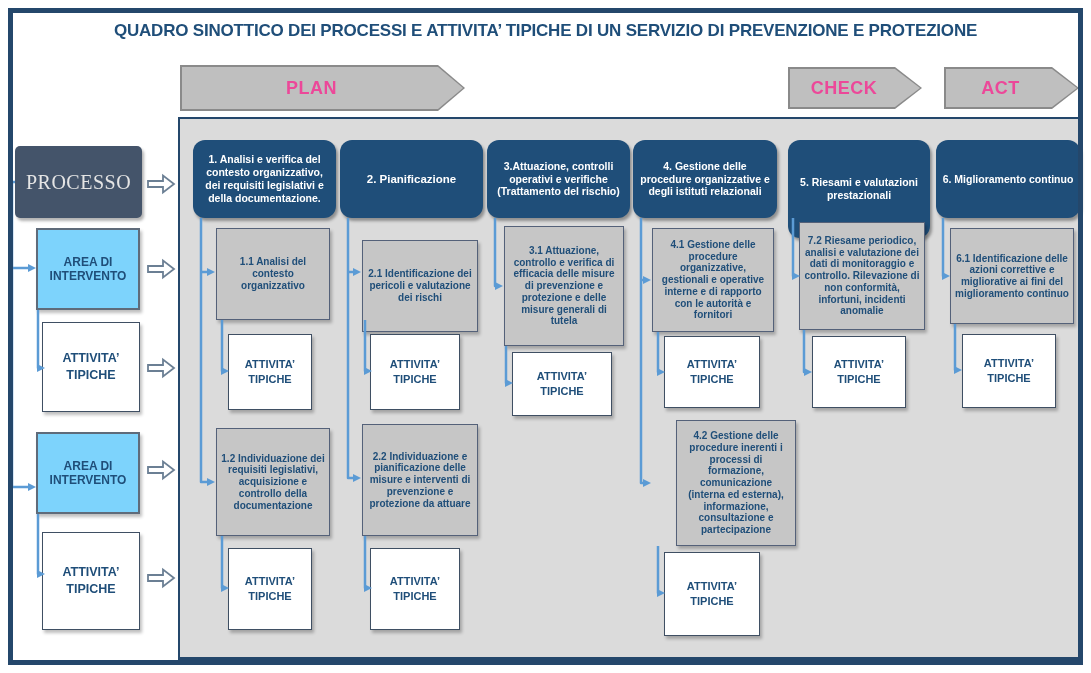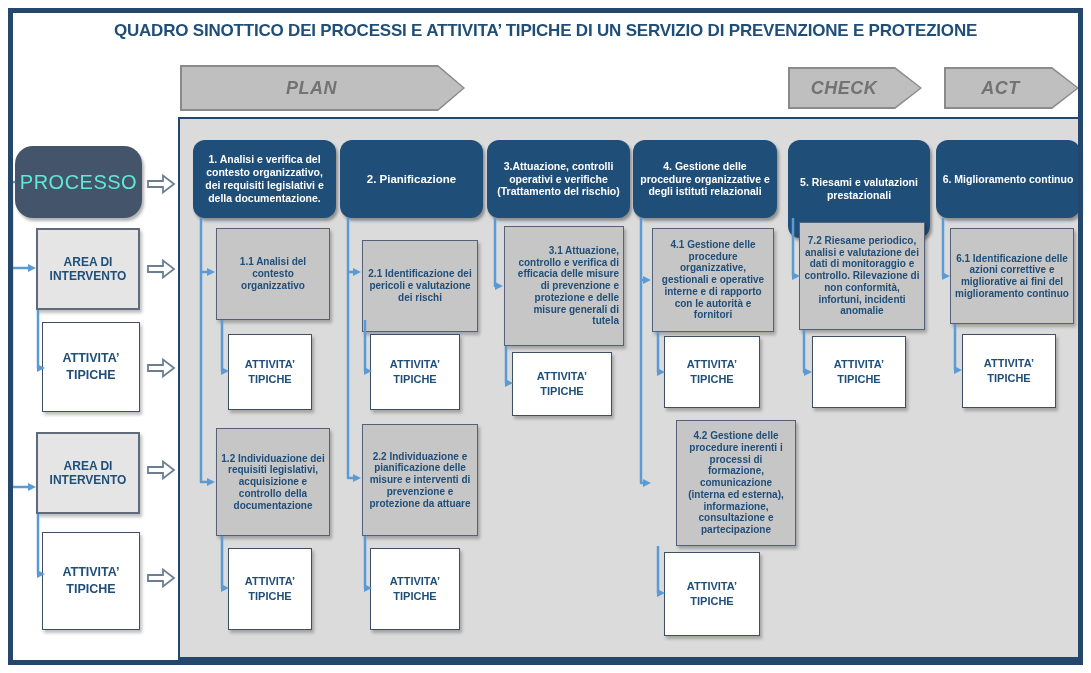--- a/index.html
+++ b/index.html
@@ -10,43 +10,43 @@
   .title{position:absolute;left:20px;right:20px;top:21px;text-align:center;
          font-size:17px;font-weight:bold;letter-spacing:-0.2px;color:#1F4E79;}
   
   .banner{position:absolute;height:46px;}
   .banner .shape-outer{position:absolute;left:0;top:0;right:0;bottom:0;background:#8a8a8a;
       clip-path:polygon(0 0,calc(100% - 27px) 0,100% 50%,calc(100% - 27px) 100%,0 100%);}
   .banner .shape-inner{position:absolute;left:2px;top:2px;right:2px;bottom:2px;background:#BFBFBF;
       clip-path:polygon(0 0,calc(100% - 25px) 0,100% 50%,calc(100% - 25px) 100%,0 100%);}
   .banner .label{position:absolute;left:0;top:0;right:22px;bottom:0;display:flex;
       align-items:center;justify-content:center;font-size:18px;font-weight:bold;
-      font-style:italic;color:#737373;letter-spacing:0.5px;}
+      color:#ec4899;letter-spacing:0.5px;}
   
   .panel{position:absolute;left:178px;top:117px;width:900px;height:538px;
          background:#DBDBDB;border:2px solid #24476b;border-bottom-width:5px;}
   
   .colhead{position:absolute;background:#1F4E79;color:#ffffff;border-radius:12px;
            display:flex;align-items:center;justify-content:center;text-align:center;
            font-size:10.5px;font-weight:bold;line-height:1.22;padding:4px 6px;
            box-sizing:border-box;box-shadow:2px 3px 3px rgba(0,0,0,0.35);}
   .graybox{position:absolute;background:#C6C6C6;border:1.5px solid #546179;
            display:flex;align-items:center;justify-content:center;text-align:center;
            font-size:10px;font-weight:bold;line-height:1.17;color:#1F4E79;
            padding:3px 4px;box-sizing:border-box;box-shadow:2px 3px 3px rgba(0,0,0,0.25);}
   .whitebox{position:absolute;background:#ffffff;border:1.5px solid #3f4f63;
            display:flex;align-items:center;justify-content:center;text-align:center;
            font-size:11px;font-weight:bold;line-height:1.35;color:#1F4E79;
            padding:7px;box-sizing:border-box;box-shadow:2px 3px 3px rgba(0,0,0,0.25);}
   
   .processo{position:absolute;left:15px;top:146px;width:127px;height:72px;
-            background:#44546A;color:#5eead4;border-radius:18px;display:flex;
+            background:#44546A;color:#e5e5e5;border-radius:5px;display:flex;
             align-items:center;justify-content:center;font-size:20px;letter-spacing:0.5px;
-            box-shadow:2px 3px 3px rgba(0,0,0,0.3);}
-  .rail-area{background:#e5e5e5;border:2px solid #5f6b7a;font-size:12px;}
+            box-shadow:2px 3px 3px rgba(0,0,0,0.3);font-family:Liberation Serif, serif;}
+  .rail-area{background:#7dd3fc;border:2px solid #5f6b7a;font-size:12px;}
   .rail-att{font-size:12.5px;}
   .barrow{position:absolute;width:30px;height:24px;}
   .connectors{position:absolute;left:0;top:0;pointer-events:none;}
 </style>
 </head>
 <body>
 
 <div class="canvas">
 
   <div class="title">QUADRO SINOTTICO DEI PROCESSI E ATTIVITA’ TIPICHE DI UN SERVIZIO DI PREVENZIONE E PROTEZIONE</div>
@@ -101,21 +101,21 @@
   <div class="graybox" style="left:216px;top:228px;width:114px;height:92px;">1.1 Analisi  del contesto organizzativo</div>
   <div class="whitebox" style="left:228px;top:334px;width:84px;height:76px;">ATTIVITA’ TIPICHE</div>
   <div class="graybox" style="left:216px;top:428px;width:114px;height:108px;">1.2 Individuazione dei requisiti legislativi, acquisizione e controllo della documentazione</div>
   <div class="whitebox" style="left:228px;top:548px;width:84px;height:82px;">ATTIVITA’ TIPICHE</div>
 
   <div class="graybox" style="left:362px;top:240px;width:116px;height:92px;">2.1 Identificazione dei pericoli e valutazione dei rischi</div>
   <div class="whitebox" style="left:370px;top:334px;width:90px;height:76px;">ATTIVITA’ TIPICHE</div>
   <div class="graybox" style="left:362px;top:424px;width:116px;height:112px;">2.2 Individuazione e pianificazione delle misure e interventi di prevenzione e protezione da attuare</div>
   <div class="whitebox" style="left:370px;top:548px;width:90px;height:82px;">ATTIVITA’ TIPICHE</div>
 
-  <div class="graybox" style="left:504px;top:226px;width:120px;height:120px;text-align:right;">3.1 Attuazione, controllo e verifica di efficacia delle misure di prevenzione e protezione e delle misure generali di tutela</div>
+  <div class="graybox" style="left:504px;top:226px;width:120px;height:120px;">3.1 Attuazione, controllo e verifica di efficacia delle misure di prevenzione e protezione e delle misure generali di tutela</div>
   <div class="whitebox" style="left:512px;top:352px;width:100px;height:64px;">ATTIVITA’ TIPICHE</div>
 
   <div class="graybox" style="left:652px;top:228px;width:122px;height:104px;">4.1 Gestione delle procedure organizzative, gestionali e operative interne e di rapporto con le autorità e fornitori</div>
   <div class="whitebox" style="left:664px;top:336px;width:96px;height:72px;">ATTIVITA’ TIPICHE</div>
   <div class="graybox" style="left:676px;top:420px;width:120px;height:126px;">4.2 Gestione delle procedure inerenti i processi di formazione, comunicazione (interna ed esterna), informazione, consultazione e partecipazione</div>
   <div class="whitebox" style="left:664px;top:552px;width:96px;height:84px;">ATTIVITA’ TIPICHE</div>
 
   <div class="graybox" style="left:799px;top:222px;width:126px;height:108px;">7.2 Riesame periodico,  analisi e valutazione dei dati di monitoraggio e controllo. Rilevazione di non conformità, infortuni, incidenti anomalie</div>
   <div class="whitebox" style="left:812px;top:336px;width:94px;height:72px;">ATTIVITA’ TIPICHE</div>
 

